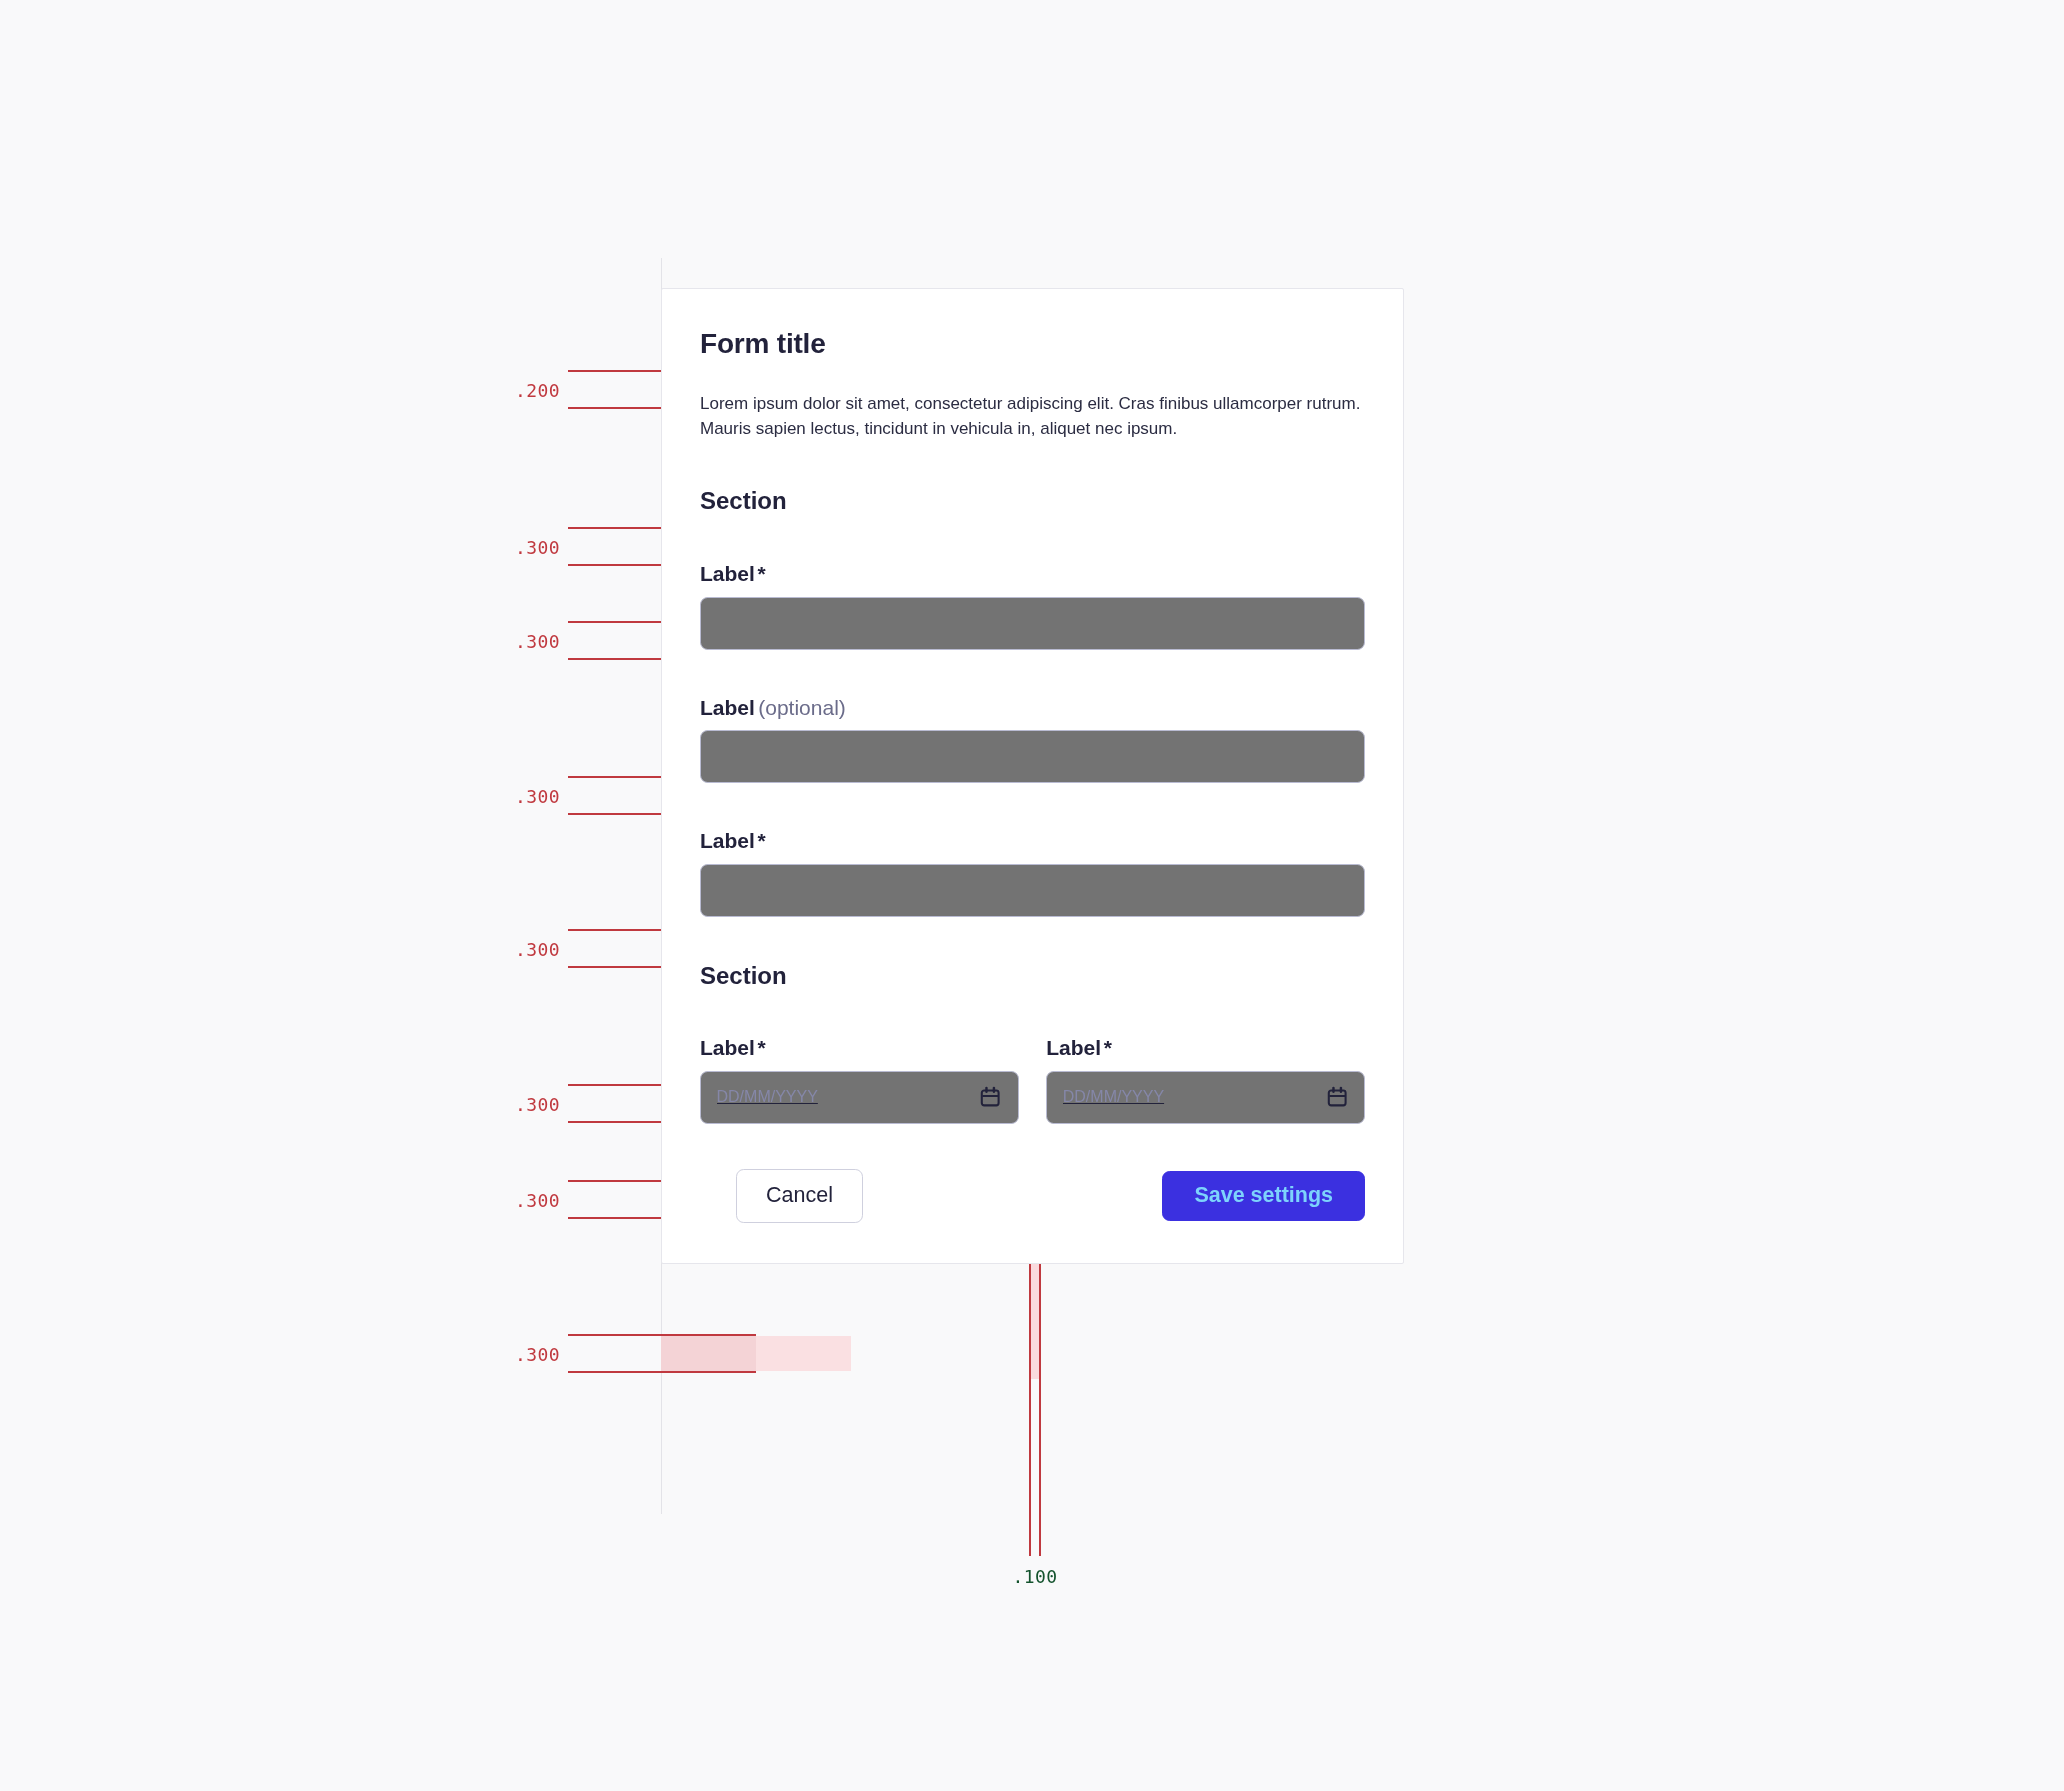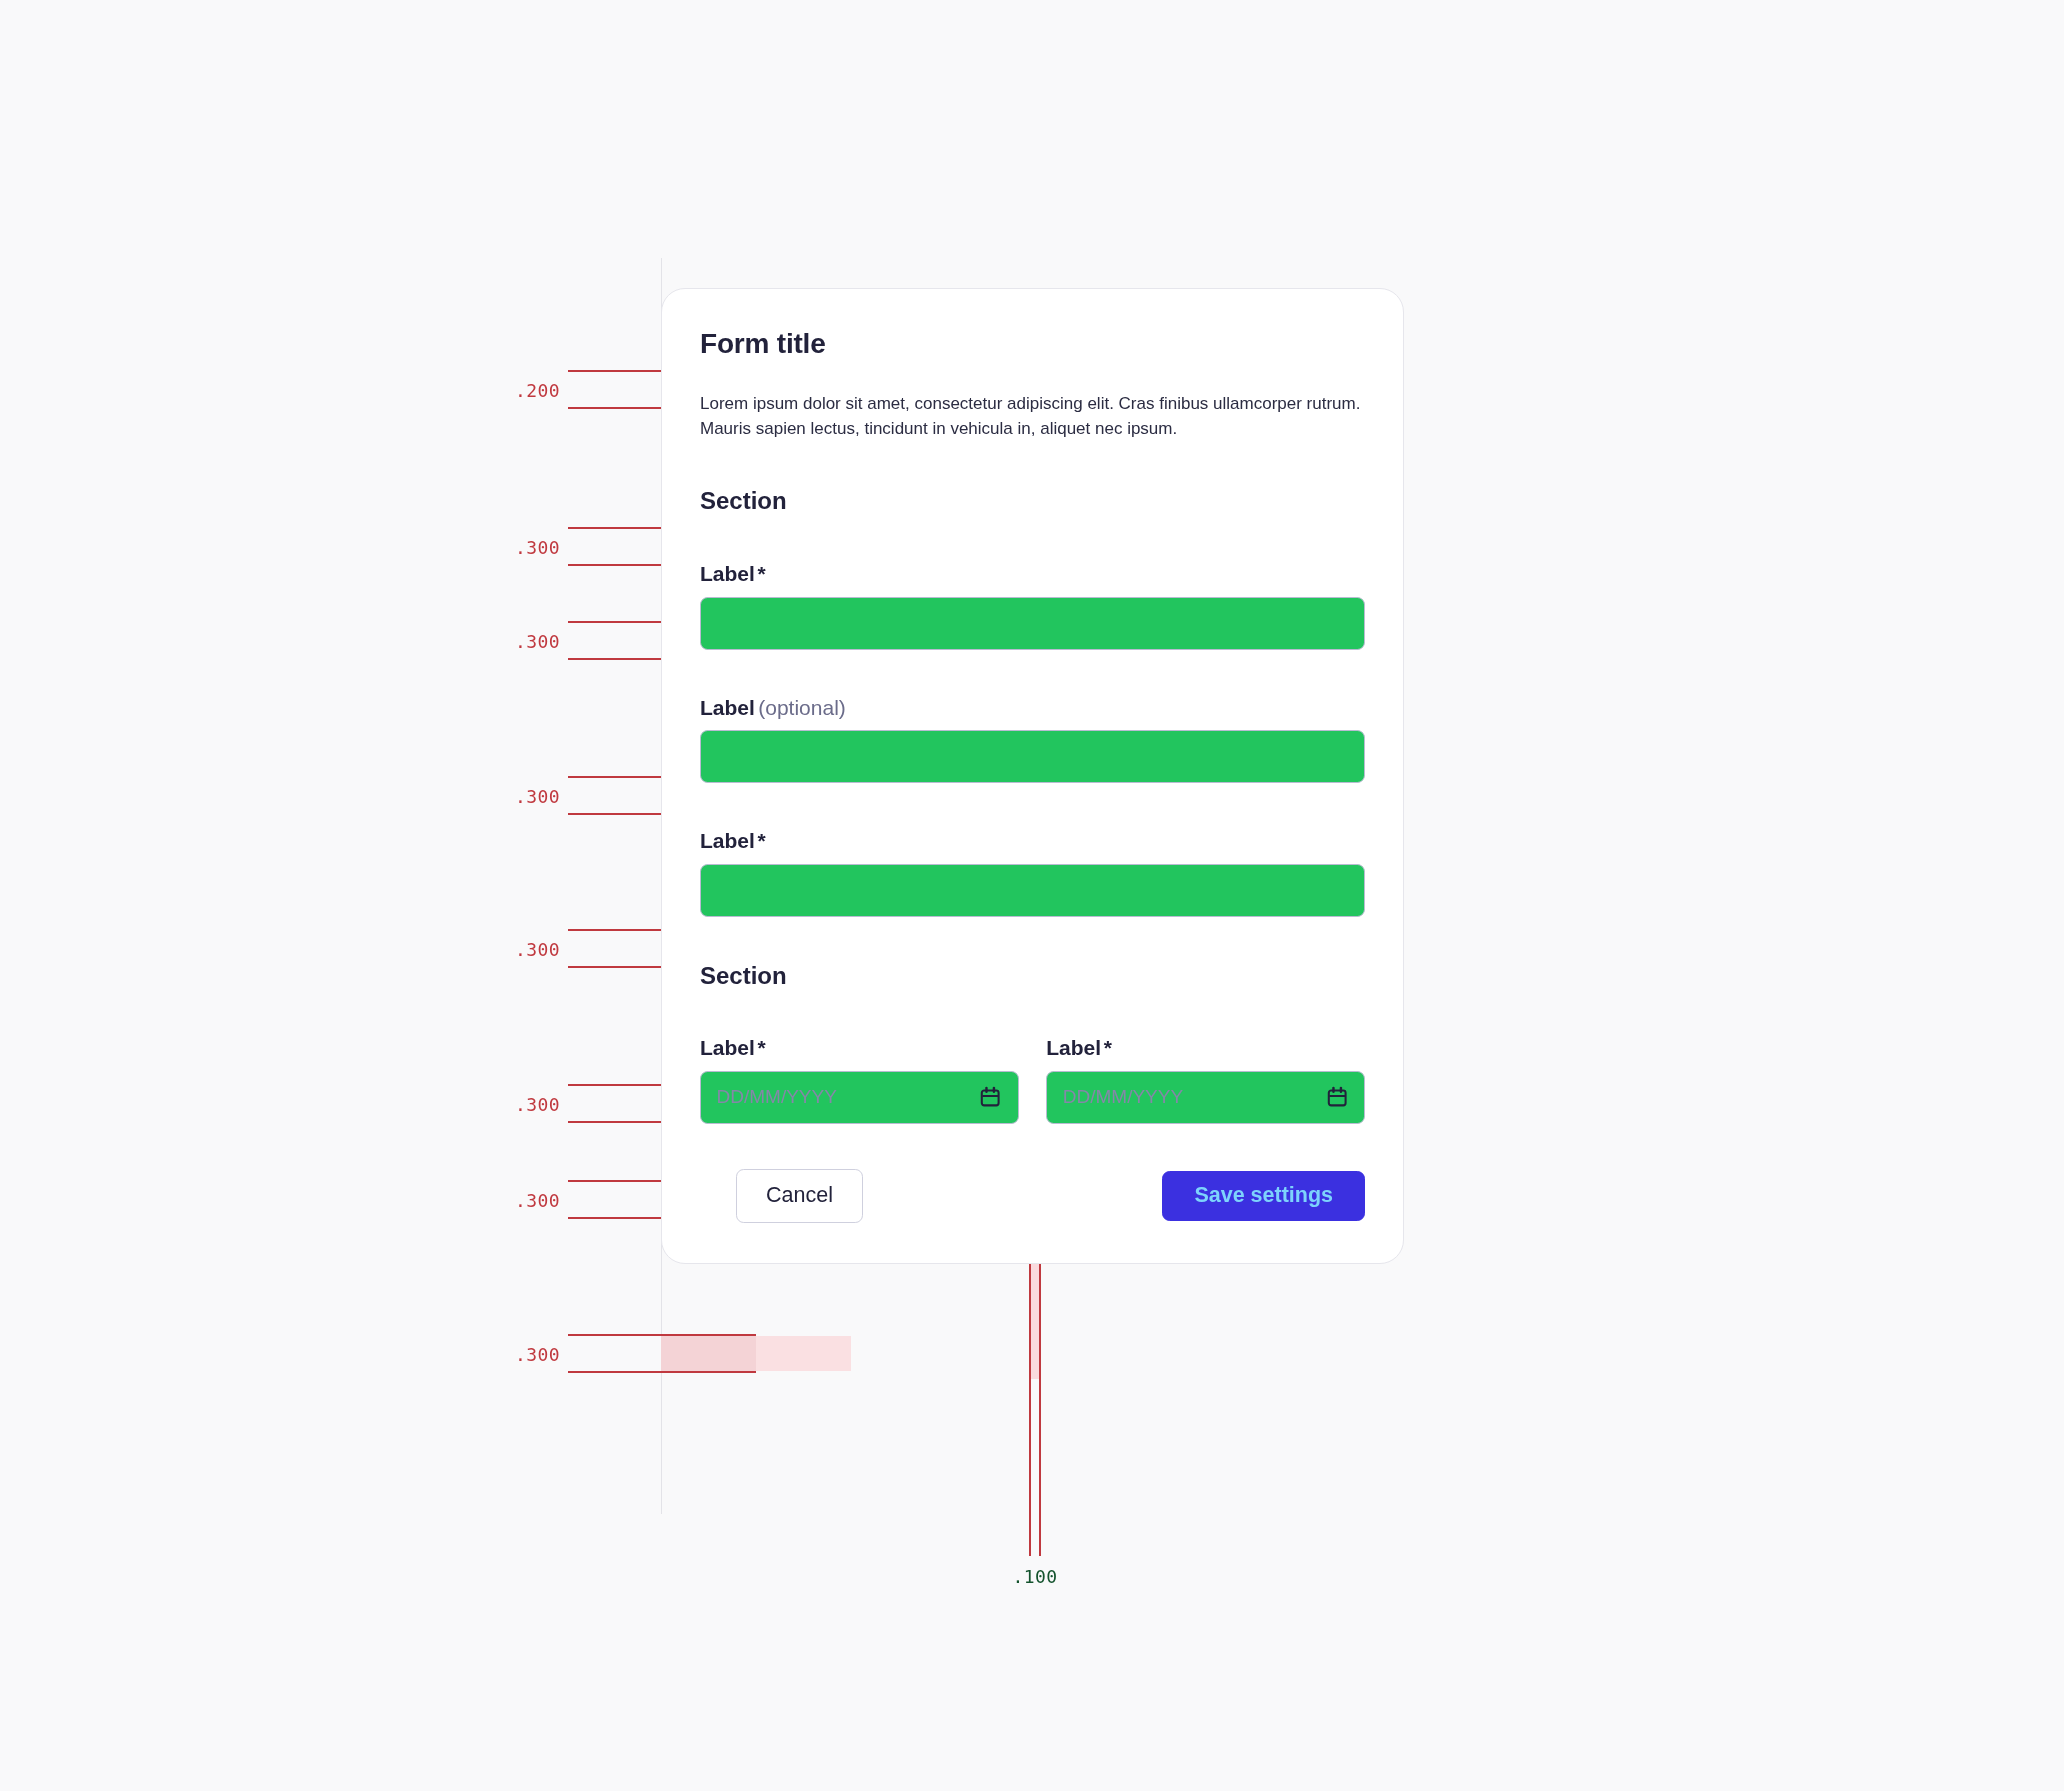--- a/index.html
+++ b/index.html
@@ -99,21 +99,21 @@
 
   
   .card {
     position: absolute;
     left: 661px;
     top: 288px;
     width: 743px;
     box-sizing: border-box;
     background: #ffffff;
     border: 1.7px solid #e6e6ec;
-    border-radius: 24px;
+    border-radius: 2px;
     padding: 38px 38px 40px 38px;
   }
 
   .form-title {
     font-size: 28px;
     font-weight: bold;
     color: #22223b;
     letter-spacing: -0.2px;
     margin: 0;
     line-height: 1.2;
@@ -154,26 +154,27 @@
     padding-left: 3.4px;
   }
 
   .text-input {
     display: block;
     width: 100%;
     box-sizing: border-box;
     height: 53px;
     border: 1.7px solid #b9bbd2;
     border-radius: 7.7px;
-    background: #22c55e;
+    background: #737373;
     font-family: "Liberation Sans", sans-serif;
-    font-size: 19px;
+    font-size: 16px;
     color: #22223b;
     padding: 0 15.5px;
     outline: none;
+    text-decoration: underline;
   }
   .text-input::placeholder { color: #8587a8; }
 
   .field-row {
     display: flex;
     gap: 27.5px;
   }
   .field-col { flex: 1 1 0; min-width: 0; }
 
   .date-wrap { position: relative; }

